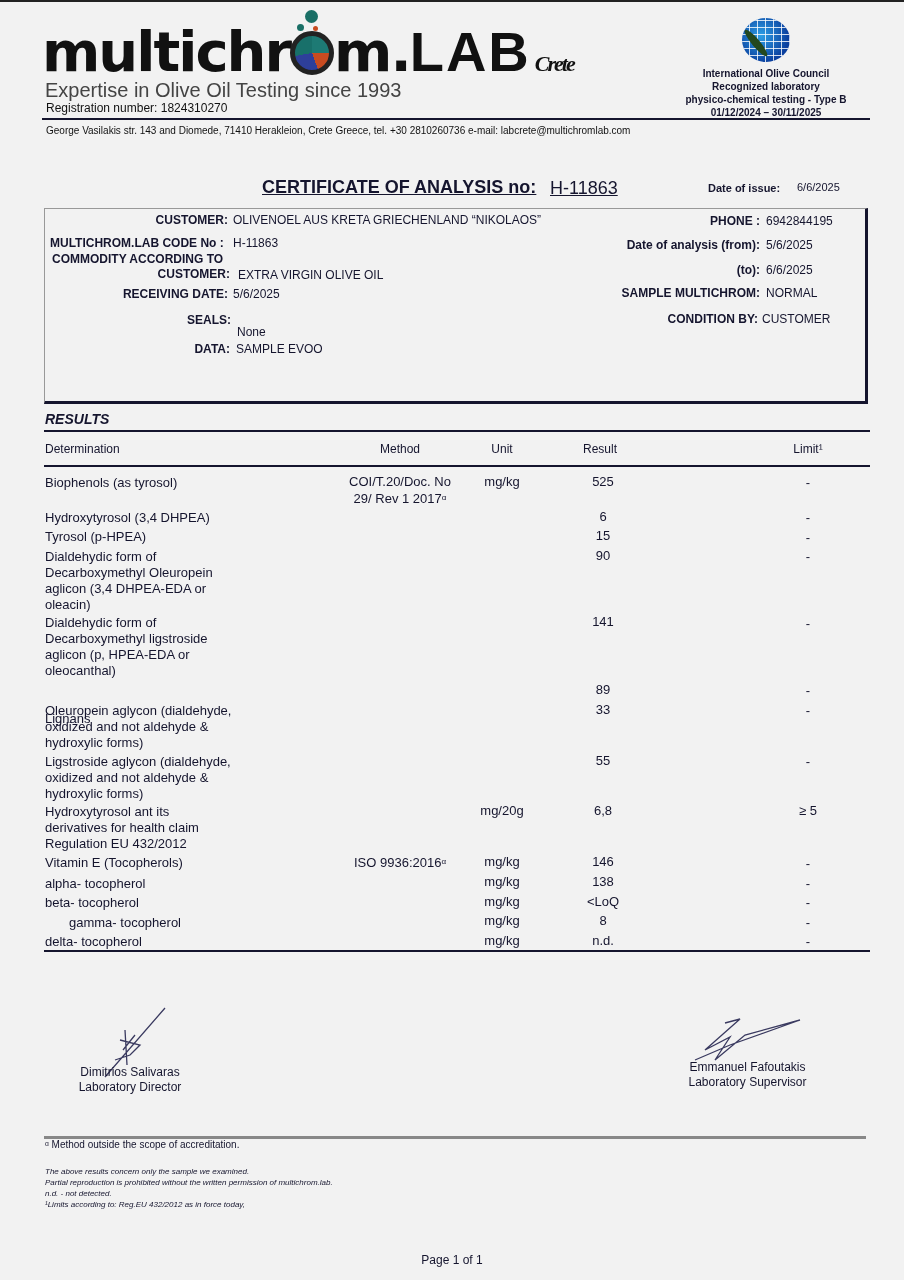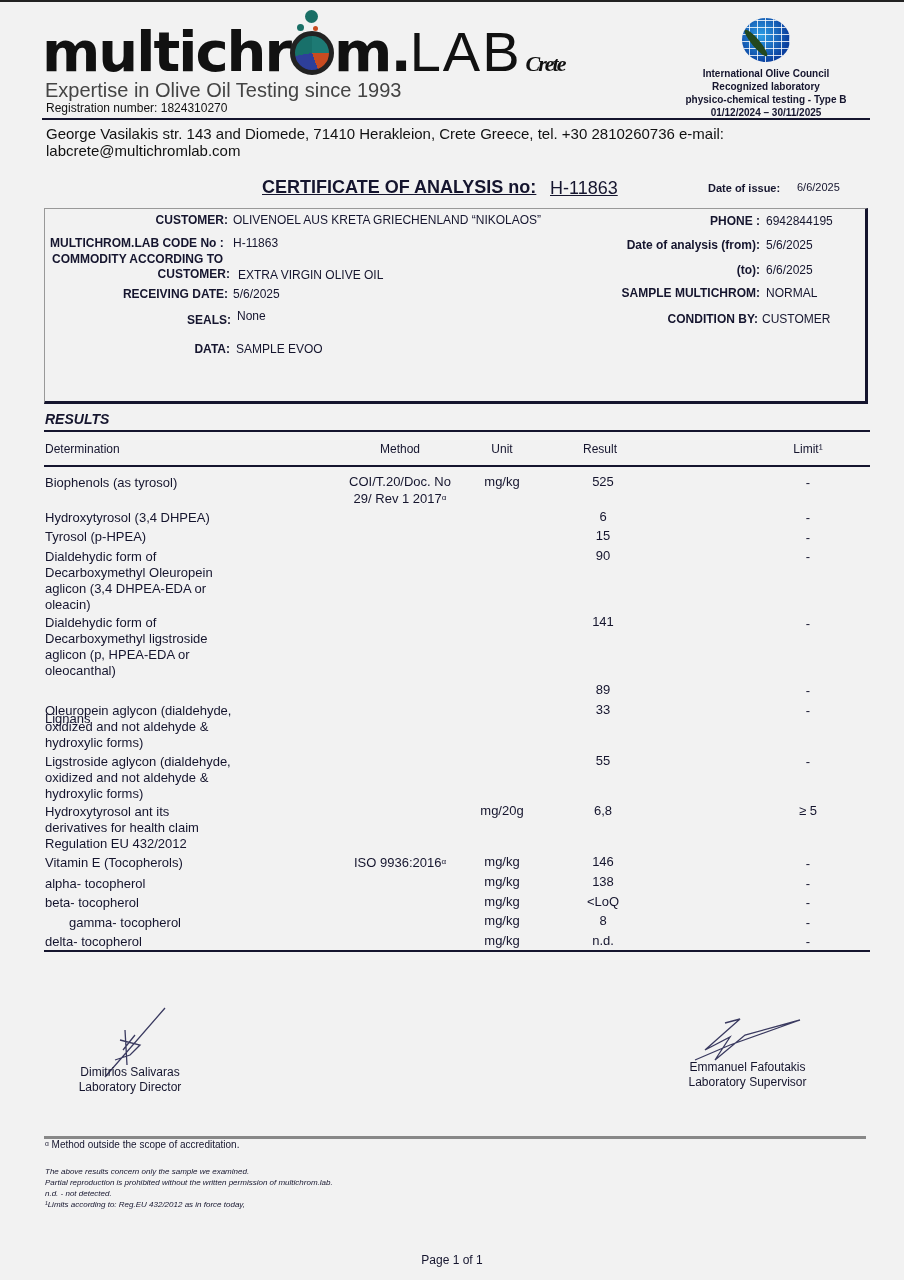--- a/index.html
+++ b/index.html
@@ -4,36 +4,36 @@
 <style>
   html, body { margin:0; padding:0; }
   body {
     width:904px; height:1280px; background:#f2f2f2; position:relative; overflow:hidden;
     font-family:"Liberation Sans", sans-serif; color:#15152e;
   }
   .topbar { position:absolute; left:0; top:0; width:904px; height:2px; background:#222; }
   .abs { position:absolute; }
   
   .logo-main { left:42px; top:22px; font-family:"DejaVu Sans", sans-serif; font-weight:bold; font-size:56px; letter-spacing:-2px; color:#111; line-height:60px; }
-  .logo-lab { font-weight:normal; font-family:"Liberation Sans", sans-serif; font-size:56px; letter-spacing:2px; color:#111; }
+  .logo-lab { font-weight:bold; font-family:"Liberation Sans", sans-serif; font-size:56px; letter-spacing:2px; color:#111; }
   .logo-crete { font-family:"Liberation Serif", serif; font-style:italic; font-weight:bold; font-size:22px; color:#111; margin-left:4px; }
   .flask { display:inline-block; width:44px; height:44px; border-radius:50%; border:5px solid #222; box-sizing:border-box;
     background:conic-gradient(#1d7a74 0 90deg, #c84b20 90deg 160deg, #2e3f9a 160deg 260deg, #18706a 260deg 360deg); vertical-align:-4px; position:relative; }
   .bubble { position:absolute; border-radius:50%; }
   .tagline { left:45px; top:79px; font-size:20px; color:#444; }
   .regno { left:46px; top:101px; font-size:12px; color:#111; }
   .ioc-globe { left:742px; top:18px; width:48px; height:44px; border-radius:50%;
     background:radial-gradient(circle at 40% 40%, #2ea0e6, #0a3f9e 70%); overflow:hidden; }
   .ioc-globe::before { content:""; position:absolute; inset:0;
     background:repeating-linear-gradient(0deg, transparent 0 6px, rgba(255,255,255,.8) 6px 7px),
               repeating-linear-gradient(90deg, transparent 0 7px, rgba(255,255,255,.8) 7px 8px); }
   .ioc-globe::after { content:""; position:absolute; left:10px; top:8px; width:8px; height:34px; background:#23481f; transform:rotate(-40deg); border-radius:50%; }
   .ioc-text { left:666px; top:67px; width:200px; text-align:center; font-size:10px; font-weight:bold; color:#15152e; line-height:13px; }
   .hdr-rule { left:42px; top:118px; width:828px; height:2px; background:#15152e; }
-  .address { left:46px; top:125px; font-size:15px; color:#111; }
+  .address { left:46px; top:125px; font-size:10px; color:#111; }
   
   .cert-title { left:262px; top:177px; font-size:18px; font-weight:bold; text-decoration:underline; color:#15152e; }
   .cert-no { left:550px; top:178px; font-size:18px; text-decoration:underline; color:#15152e; }
   .issue-label { left:708px; top:182px; font-size:11px; font-weight:bold; }
   .issue-val { left:797px; top:181px; font-size:11px; }
   
   .info-box { left:44px; top:208px; width:824px; height:196px; border:1px solid #999; border-right:3px solid #15152e; border-bottom:3px solid #15152e; box-sizing:border-box; }
   .lbl { font-size:12px; font-weight:bold; text-align:right; color:#15152e; }
   .val { font-size:12px; color:#15152e; }
   
@@ -88,21 +88,21 @@
 <div class="abs lbl" style="left:60px;width:168px;top:213px;">CUSTOMER:</div>
 <div class="abs val" style="left:233px;top:213px;">OLIVENOEL AUS KRETA GRIECHENLAND “NIKOLAOS”</div>
 <div class="abs lbl" style="left:50px;width:178px;top:236px;text-align:left;">MULTICHROM.LAB CODE No :</div>
 <div class="abs val" style="left:233px;top:236px;">H-11863</div>
 <div class="abs lbl" style="left:52px;top:252px;text-align:left;">COMMODITY ACCORDING TO</div>
 <div class="abs lbl" style="left:60px;width:170px;top:267px;">CUSTOMER:</div>
 <div class="abs val" style="left:238px;top:268px;">EXTRA VIRGIN OLIVE OIL</div>
 <div class="abs lbl" style="left:60px;width:168px;top:287px;">RECEIVING DATE:</div>
 <div class="abs val" style="left:233px;top:287px;">5/6/2025</div>
 <div class="abs lbl" style="left:60px;width:171px;top:313px;">SEALS:</div>
-<div class="abs val" style="left:237px;top:309px;">None</div>
+<div class="abs val" style="left:237px;top:325px;">None</div>
 <div class="abs lbl" style="left:60px;width:170px;top:342px;">DATA:</div>
 <div class="abs val" style="left:236px;top:342px;">SAMPLE EVOO</div>
 
 <div class="abs lbl" style="left:580px;width:180px;top:214px;text-align:right;">PHONE :</div>
 <div class="abs val" style="left:766px;top:214px;">6942844195</div>
 <div class="abs lbl" style="left:580px;width:180px;top:238px;">Date of analysis (from):</div>
 <div class="abs val" style="left:766px;top:238px;">5/6/2025</div>
 <div class="abs lbl" style="left:580px;width:180px;top:263px;">(to):</div>
 <div class="abs val" style="left:766px;top:263px;">6/6/2025</div>
 <div class="abs lbl" style="left:580px;width:180px;top:286px;">SAMPLE MULTICHROM:</div>

